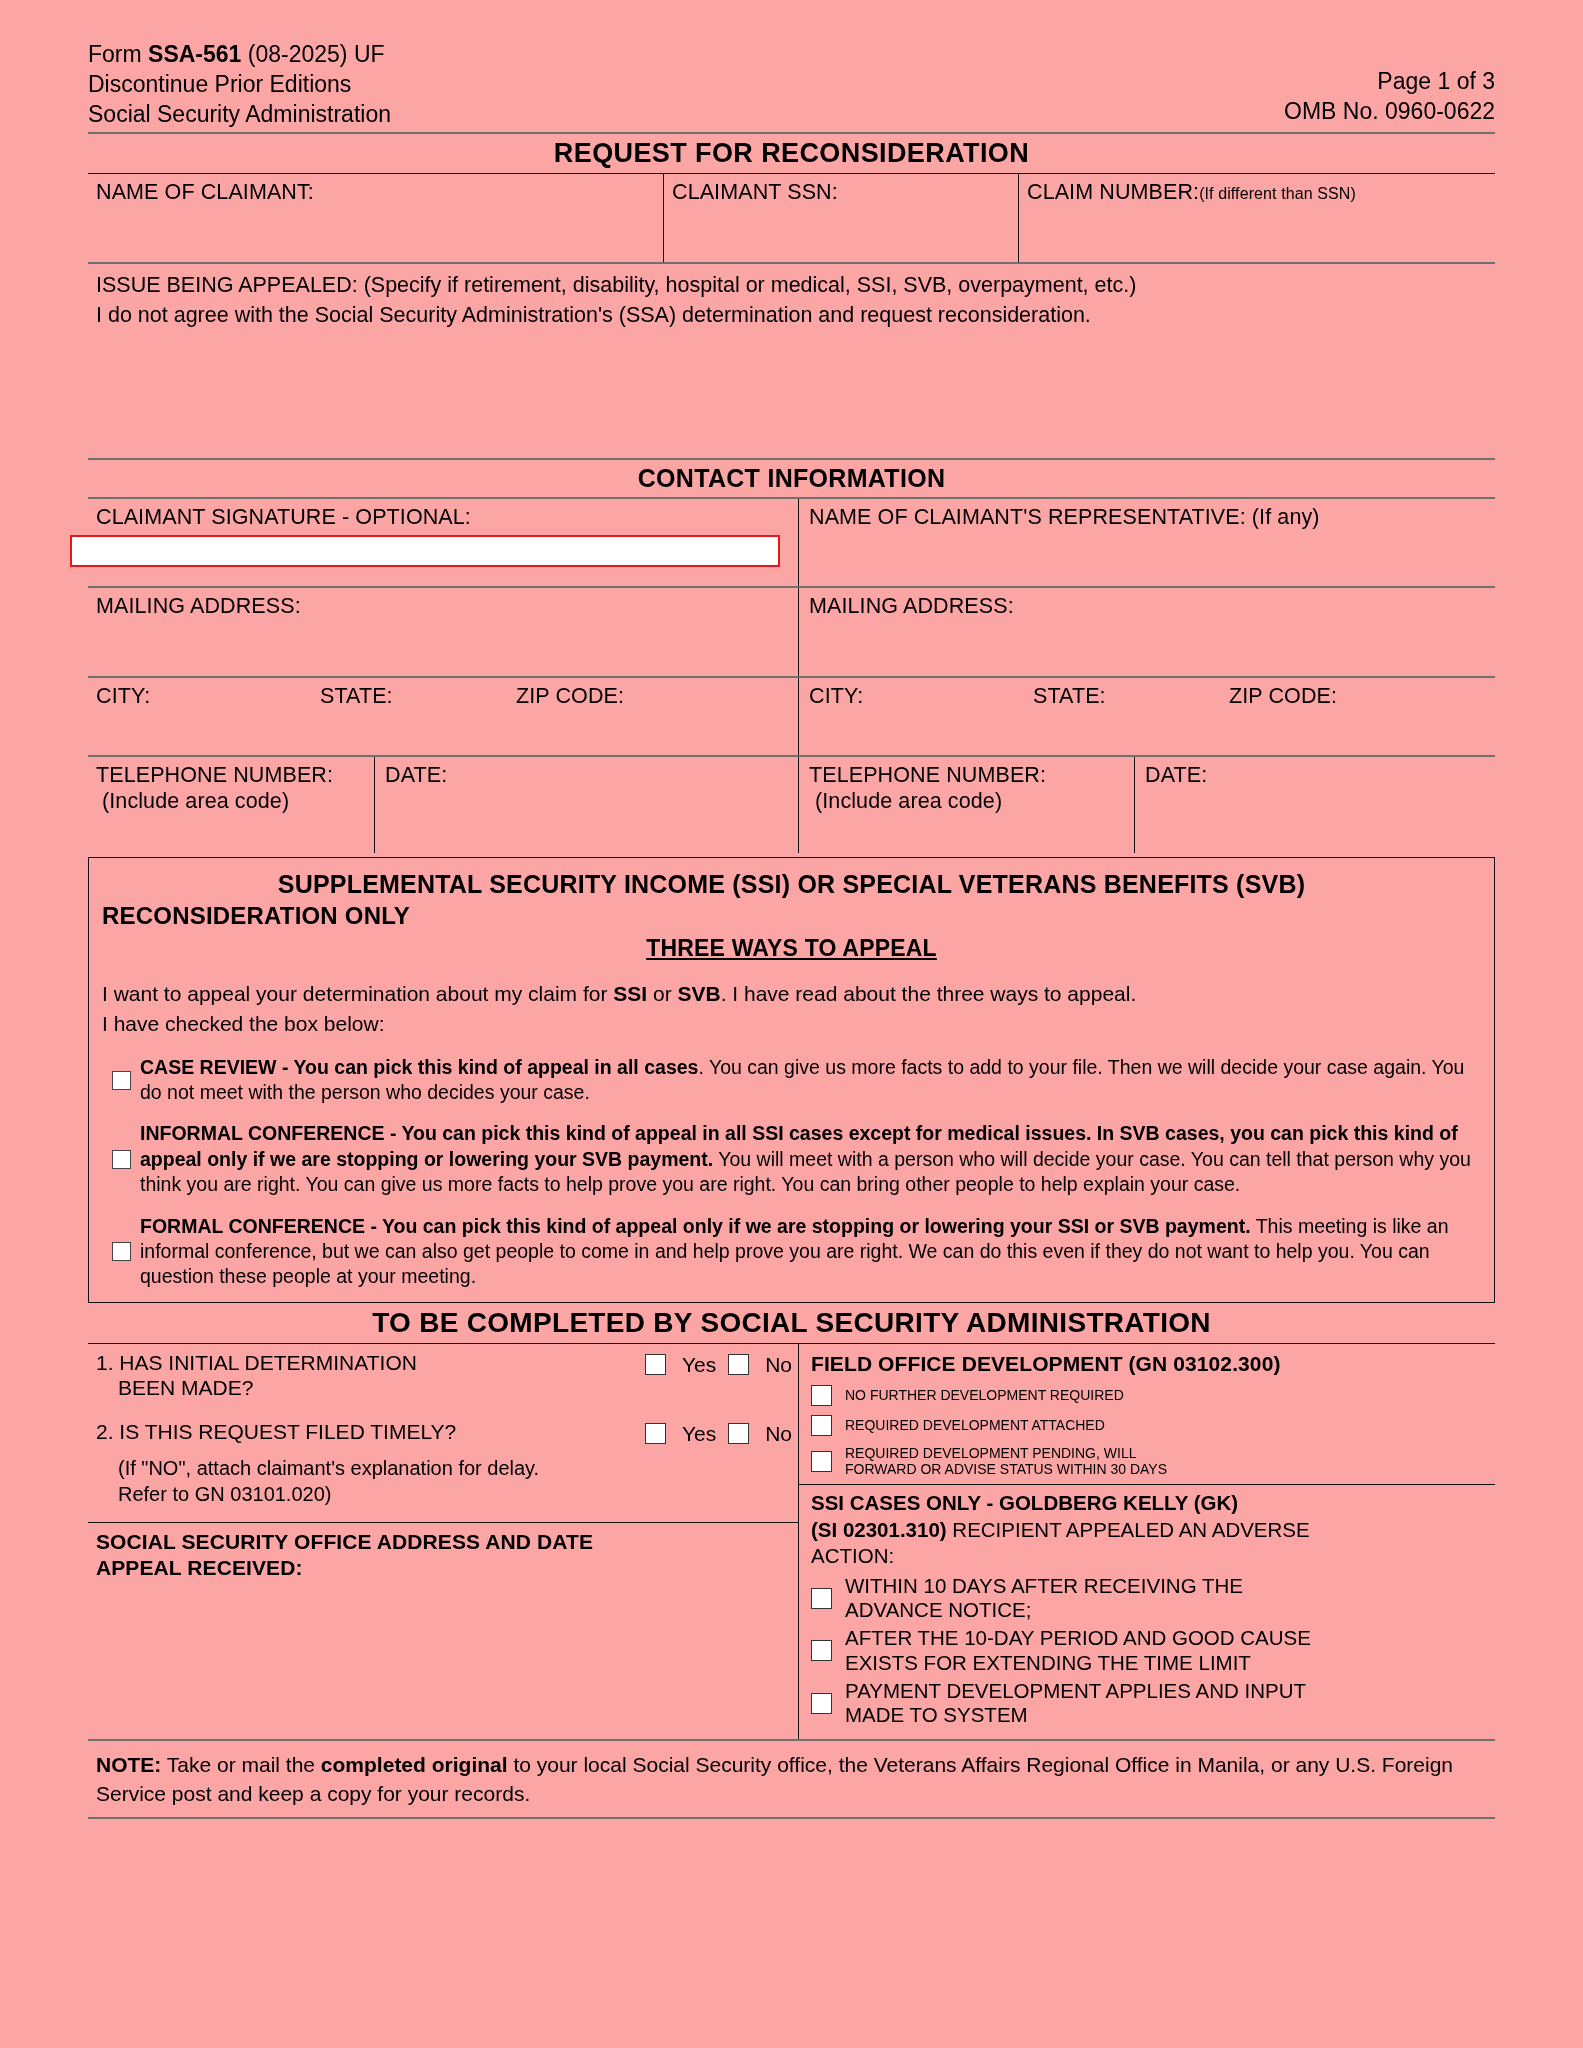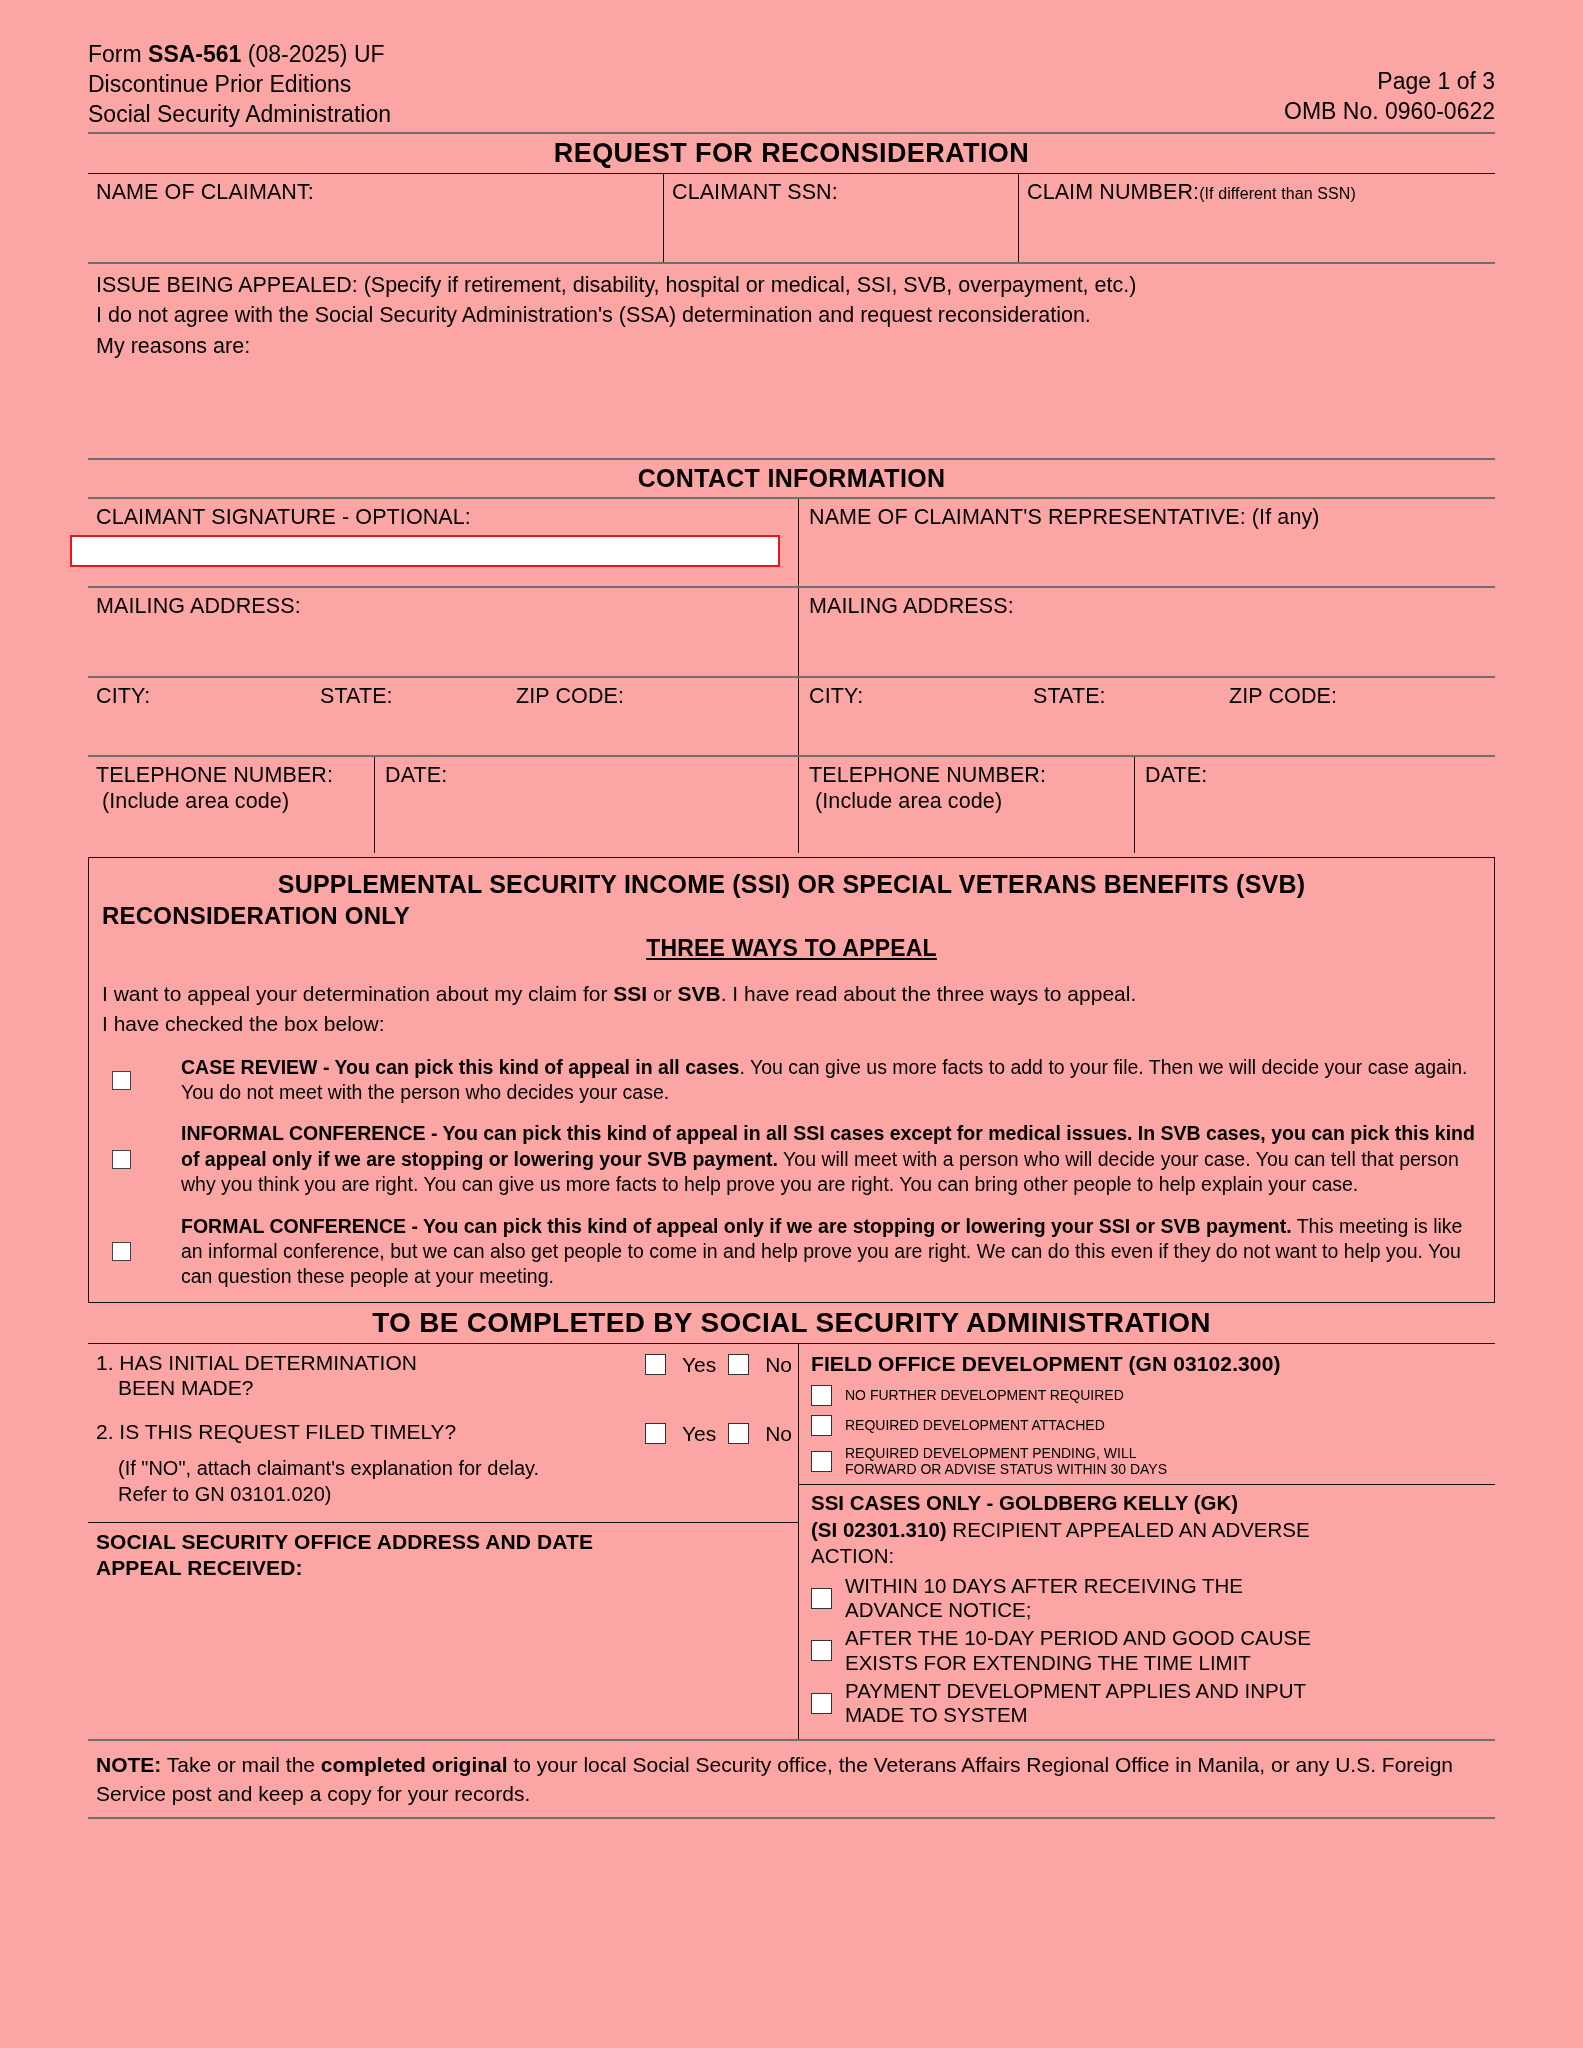--- a/index.html
+++ b/index.html
@@ -154,21 +154,20 @@
     font-size: 21px;
     line-height: 1.42;
     padding-top: 17px;
   }
   .ssi-intro b { font-weight: bold; }
 
   .appeal-item {
     display: flex;
     align-items: center;
     padding-top: 16px;
-    gap: 41px;
   }
   .appeal-item .cbwrap {
     width: 38px;
     flex: 0 0 38px;
     display: flex;
     justify-content: flex-start;
     align-items: center;
     padding-left: 10px;
     box-sizing: border-box;
   }
@@ -300,21 +299,20 @@
         <span>CLAIMANT SSN:</span>
       </div>
       <div class="cell-claim lbl">
         <span>CLAIM NUMBER:</span><span class="lbl-sm">(If different than SSN)</span>
       </div>
     </div>
 
     <div class="issue-block">
       <div class="line">ISSUE BEING APPEALED: (Specify if retirement, disability, hospital or medical, SSI, SVB, overpayment, etc.)</div>
       <div class="line">I do not agree with the Social Security Administration's (SSA) determination and request reconsideration.</div>
-      <div class="line">My reasons are:</div>
     </div>
 
     <div class="contact-title">CONTACT INFORMATION</div>
 
     <div class="c-row">
       <div class="c-left h-sig">
         <span class="lbl">CLAIMANT SIGNATURE - OPTIONAL:</span>
         <div class="sig-input"></div>
       </div>
       <div class="c-right h-sig">

